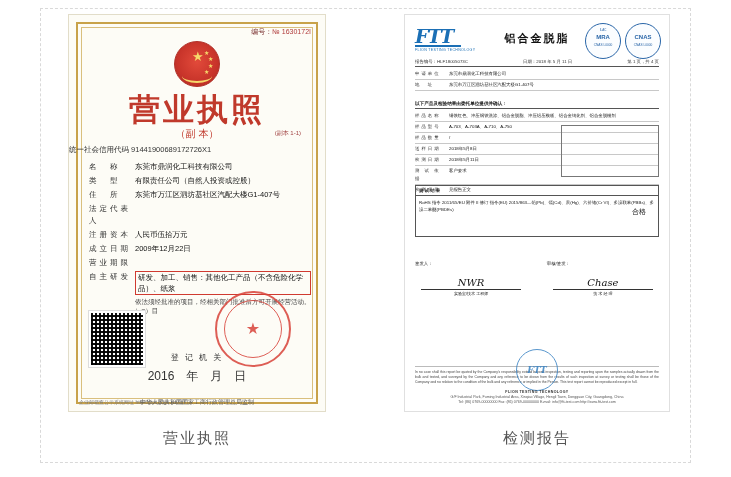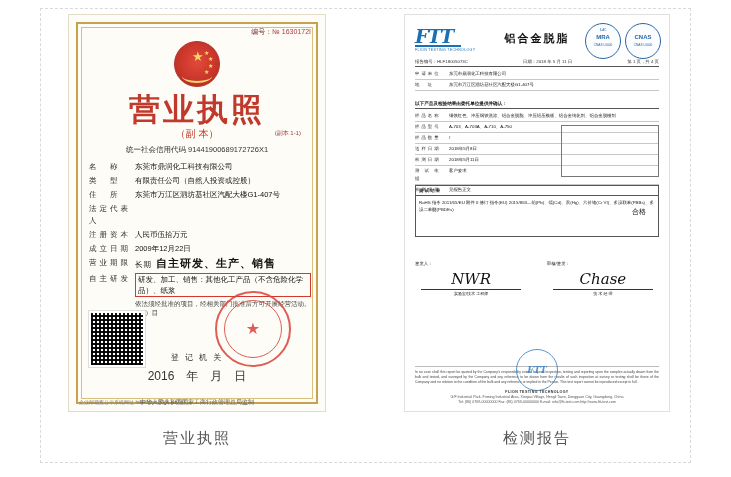--- a/index.html
+++ b/index.html
@@ -139,21 +139,21 @@
     position: absolute;
     right: 24px;
     top: 2px;
     font-size: 6px;
     color: #a04040;
   }
   .lic-unified {
     position: absolute;
     left: 0; right: 0;
     top: 130px;
-    text-align: center;
+    text-align: left;
     font-size: 7.5px;
     color: #333333;
   }
   .fields {
     position: absolute;
     left: 20px;
     top: 146px;
     right: 14px;
     font-size: 7.5px;
     color: #222222;
@@ -434,23 +434,23 @@
     top: 246px;
     display: flex;
     justify-content: space-between;
     font-size: 4.4px;
   }
   .sign-block { width: 46%; text-align: center; }
   .sign-label { text-align: left; }
   .sign-script {
     font-family: "DejaVu Serif", serif;
     font-style: italic;
-    font-size: 15px;
+    font-size: 10px;
     color: #111;
-    margin: 4px 0 1px;
+    margin: 11px 0 1px;
   }
   .sign-line {
     border-top: 1px solid #333;
     margin: 0 6px;
     padding-top: 1px;
     font-size: 4px;
   }
   .rp-disclaimer {
     position: absolute;
     left: 10px; right: 10px;
@@ -553,24 +553,20 @@
         <div class="field-row">
           <span class="field-label">注册资本</span>
           <span class="field-value">人民币伍拾万元</span>
         </div>
         <div class="field-row">
           <span class="field-label">成立日期</span>
           <span class="field-value">2009年12月22日</span>
         </div>
         <div class="field-row highlight-big">
           <span class="field-label">营业期限</span>
-          <span class="field-value">
-            <span style="font-size:7.5px;font-weight:normal">长期</span>
-            <span>自主研发、生产、销售</span>
-          </span>
         </div>
         <div class="field-row">
           <span class="field-label">自主研发</span>
           <span class="field-value">
             <span class="red-box">研发、加工、销售：其他化工产品（不含危险化学品）、纸浆</span>
             <div class="scope-extra">依法须经批准的项目，经相关部门批准后方可开展经营活动。
 ）=）目</div>
           </span>
         </div>
       </div>

